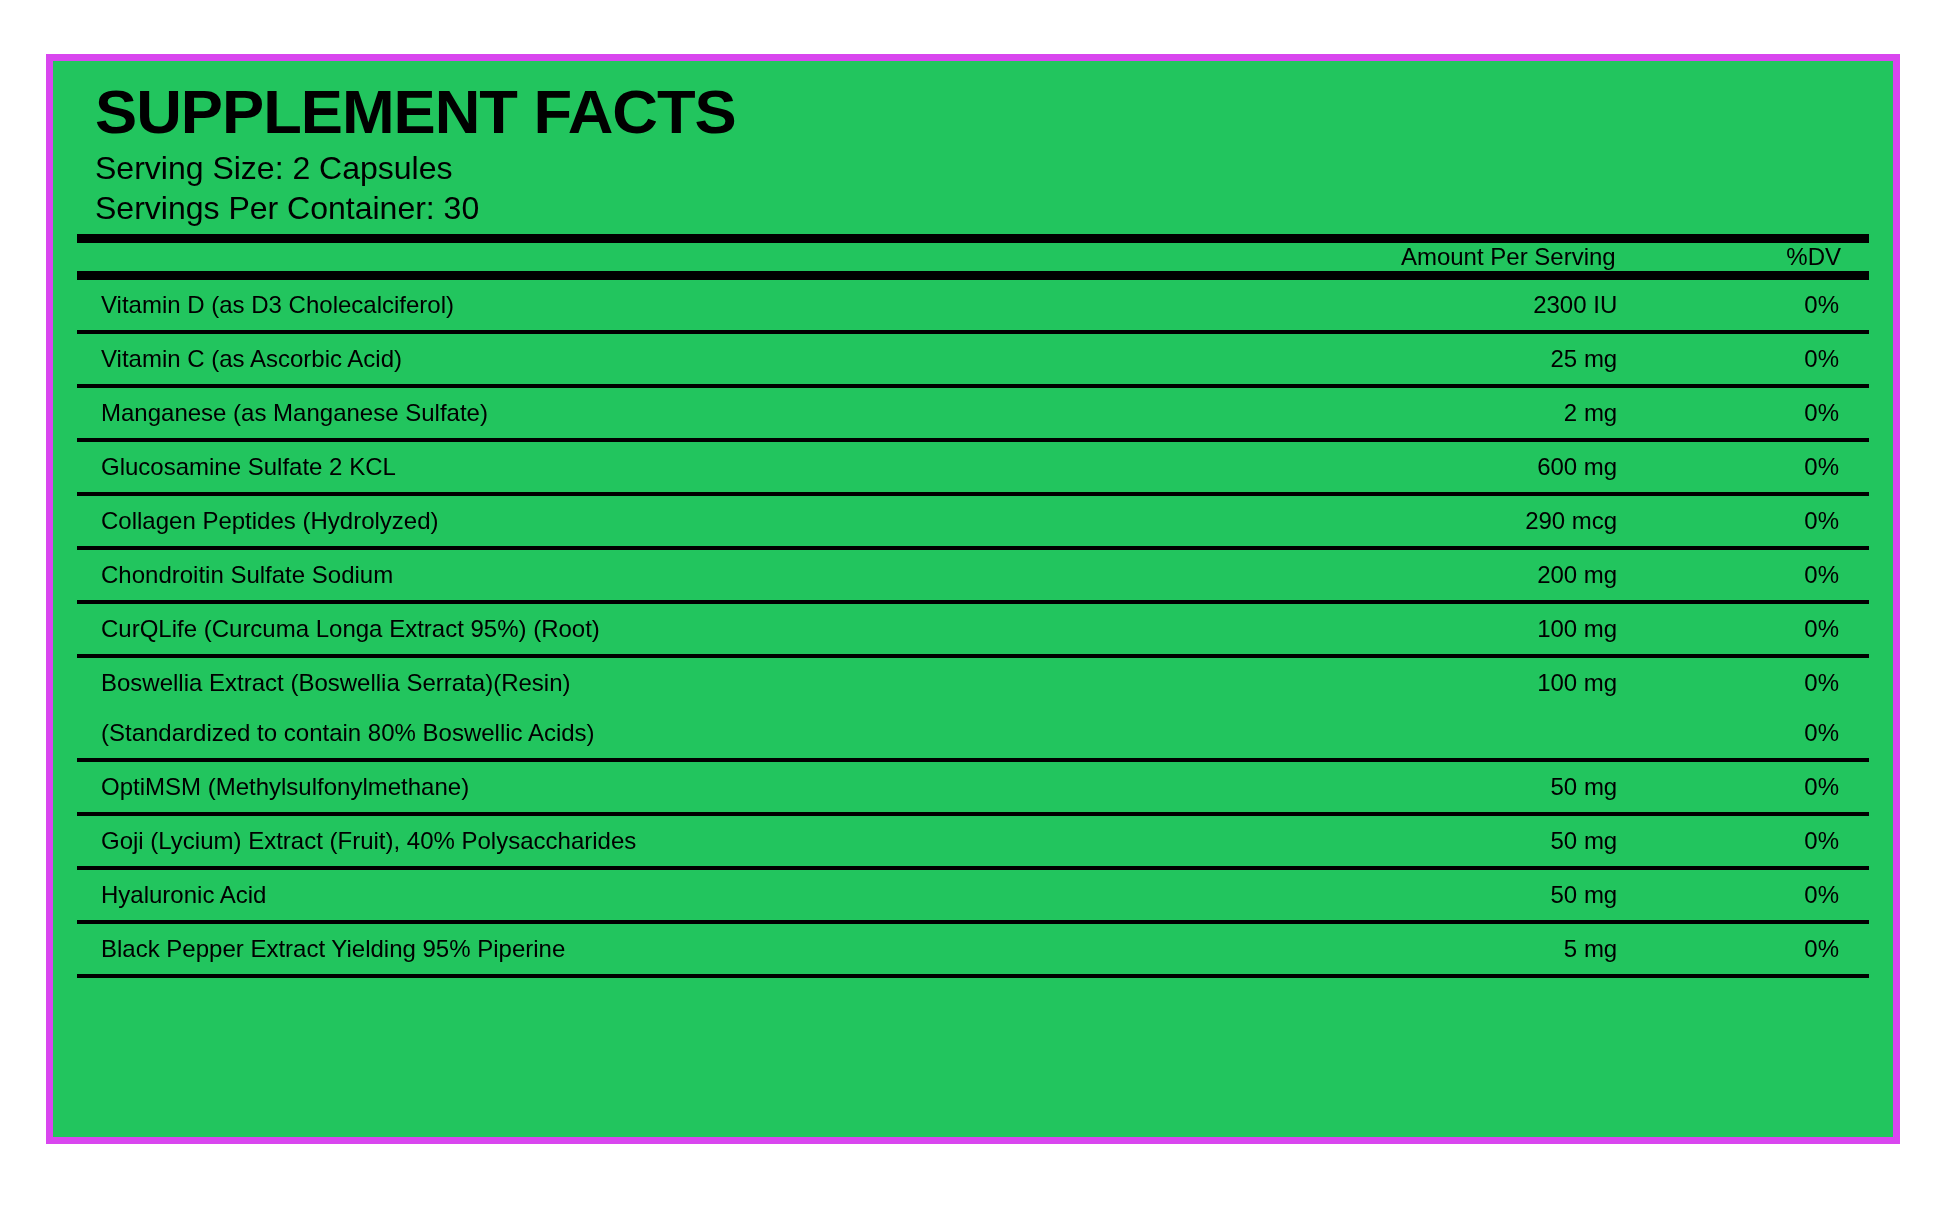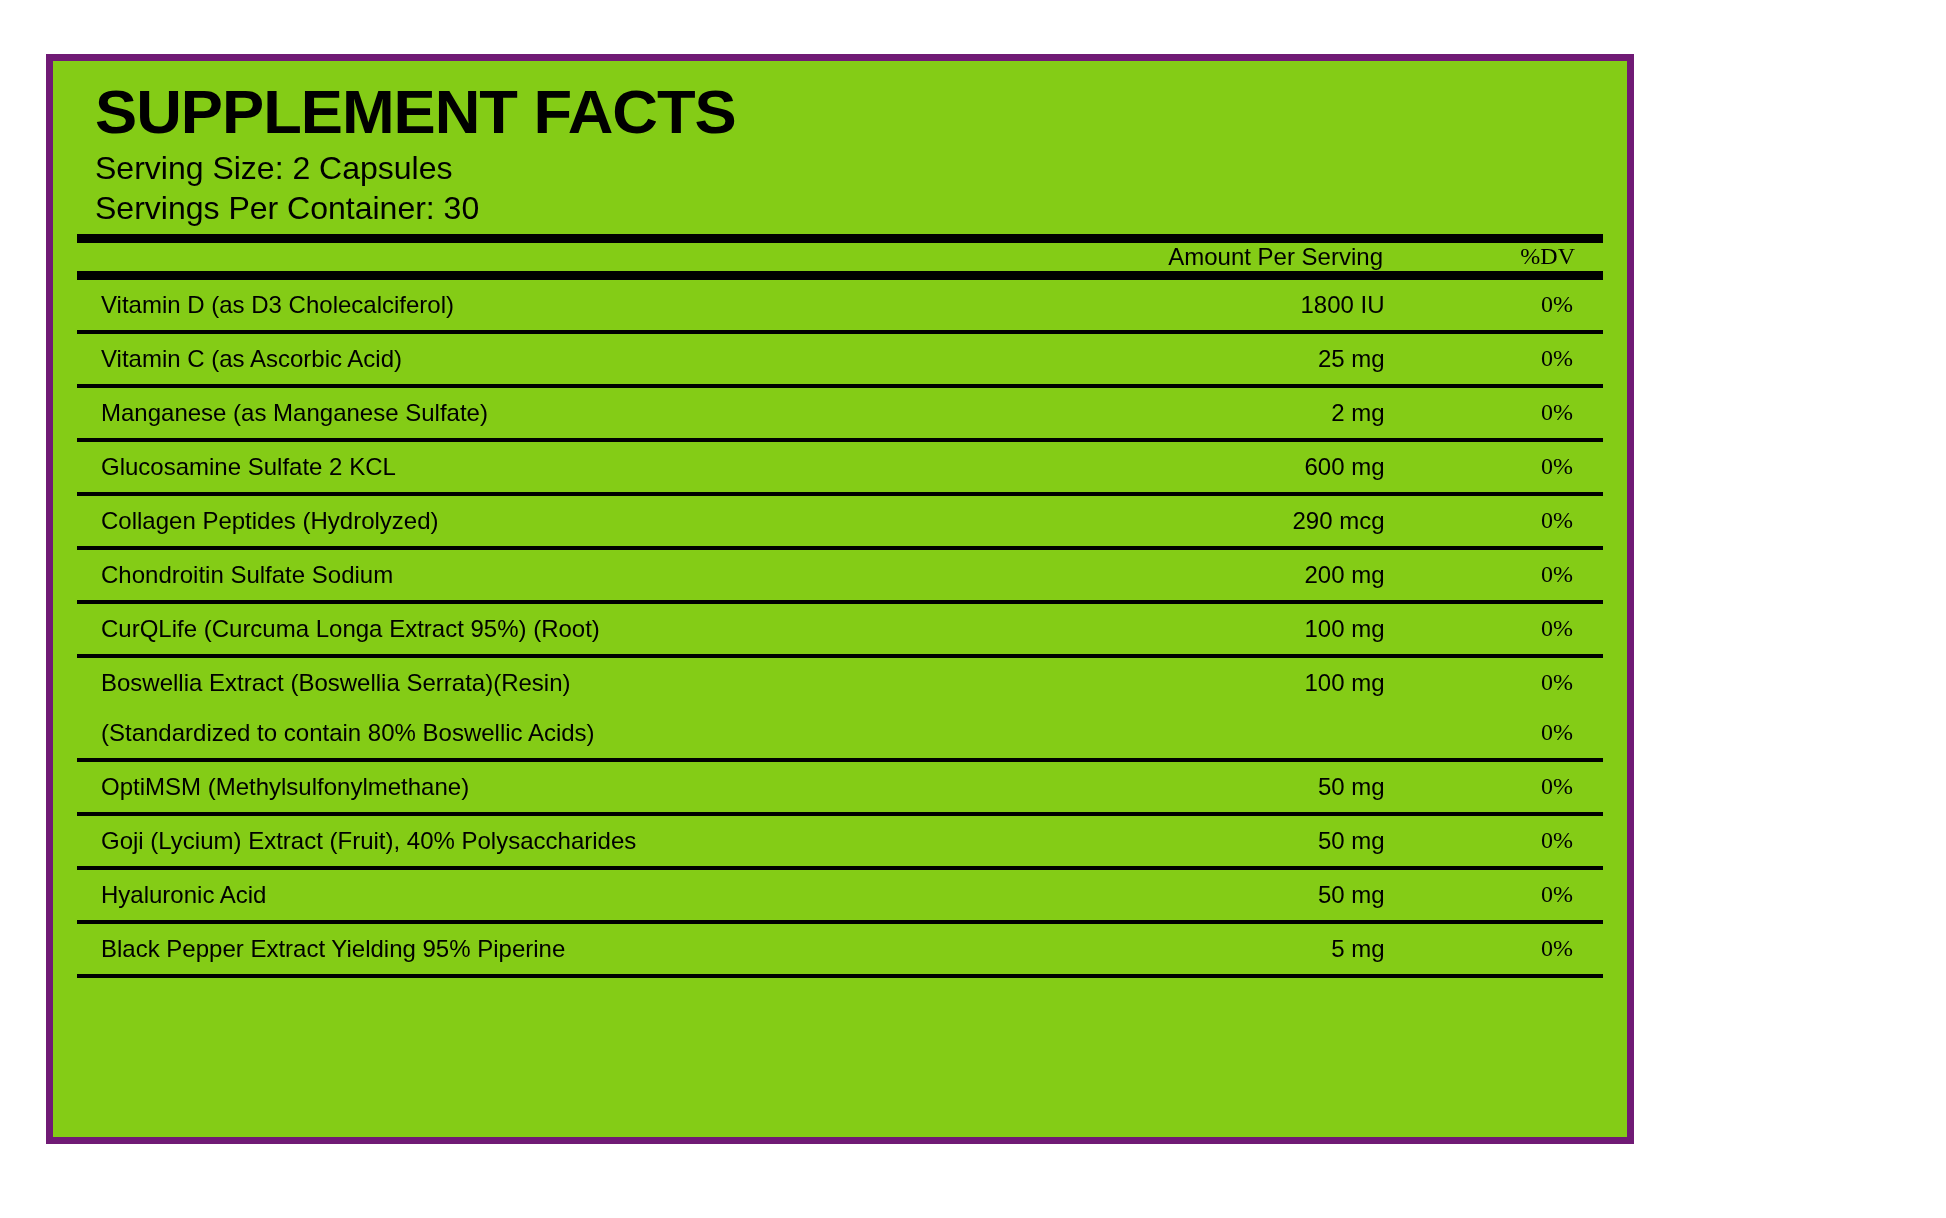--- a/index.html
+++ b/index.html
@@ -12,25 +12,25 @@
     height: 1218px;
     font-family: "Liberation Sans", sans-serif;
     color: #000000;
     overflow: hidden;
   }
 
   .panel {
     position: absolute;
     left: 46px;
     top: 54px;
-    width: 1588px;
+    width: 1854px;
     height: 1090px;
-    border: 7px solid #701a75;
+    border: 7px solid #d946ef;
     box-sizing: border-box;
-    background: #84cc16;
+    background: #22c55e;
   }
 
   .inner {
     position: absolute;
     left: 24px;
     right: 24px;
     top: 12px;
     bottom: 10px;
   }
 
@@ -69,21 +69,21 @@
     border-collapse: collapse;
     table-layout: fixed;
   }
   table.facts td {
     font-size: 24px;
     padding: 0;
     vertical-align: middle;
   }
   .col-name { width: 63%; }
   .col-amt  { width: 24.5%; }
-  .col-dv   { width: 12.5%; font-family: Liberation Serif, serif; }
+  .col-dv   { width: 12.5%; }
 
   .hdr td {
     font-size: 32px;
     padding: 5px 0 7px 0;
   }
   .hdr .col-amt { text-align: right; padding-right: 6px; }
   .hdr .col-dv  { text-align: right; padding-right: 28px; }
 
   .row td {
     border-bottom: 4px solid #000000;
@@ -124,21 +124,21 @@
       </tr>
     </tbody>
       </table>
 
     <div class="hdr-sep"></div>
 
     <table class="facts">
       <tbody>
           <tr class="row">
         <td class="col-name">Vitamin D (as D3 Cholecalciferol)</td>
-        <td class="col-amt">1800 IU</td>
+        <td class="col-amt">2300 IU</td>
         <td class="col-dv">0%</td>
       </tr>
       <tr class="row">
         <td class="col-name">Vitamin C (as Ascorbic Acid)</td>
         <td class="col-amt">25 mg</td>
         <td class="col-dv">0%</td>
       </tr>
       <tr class="row">
         <td class="col-name">Manganese (as Manganese Sulfate)</td>
         <td class="col-amt">2 mg</td>

